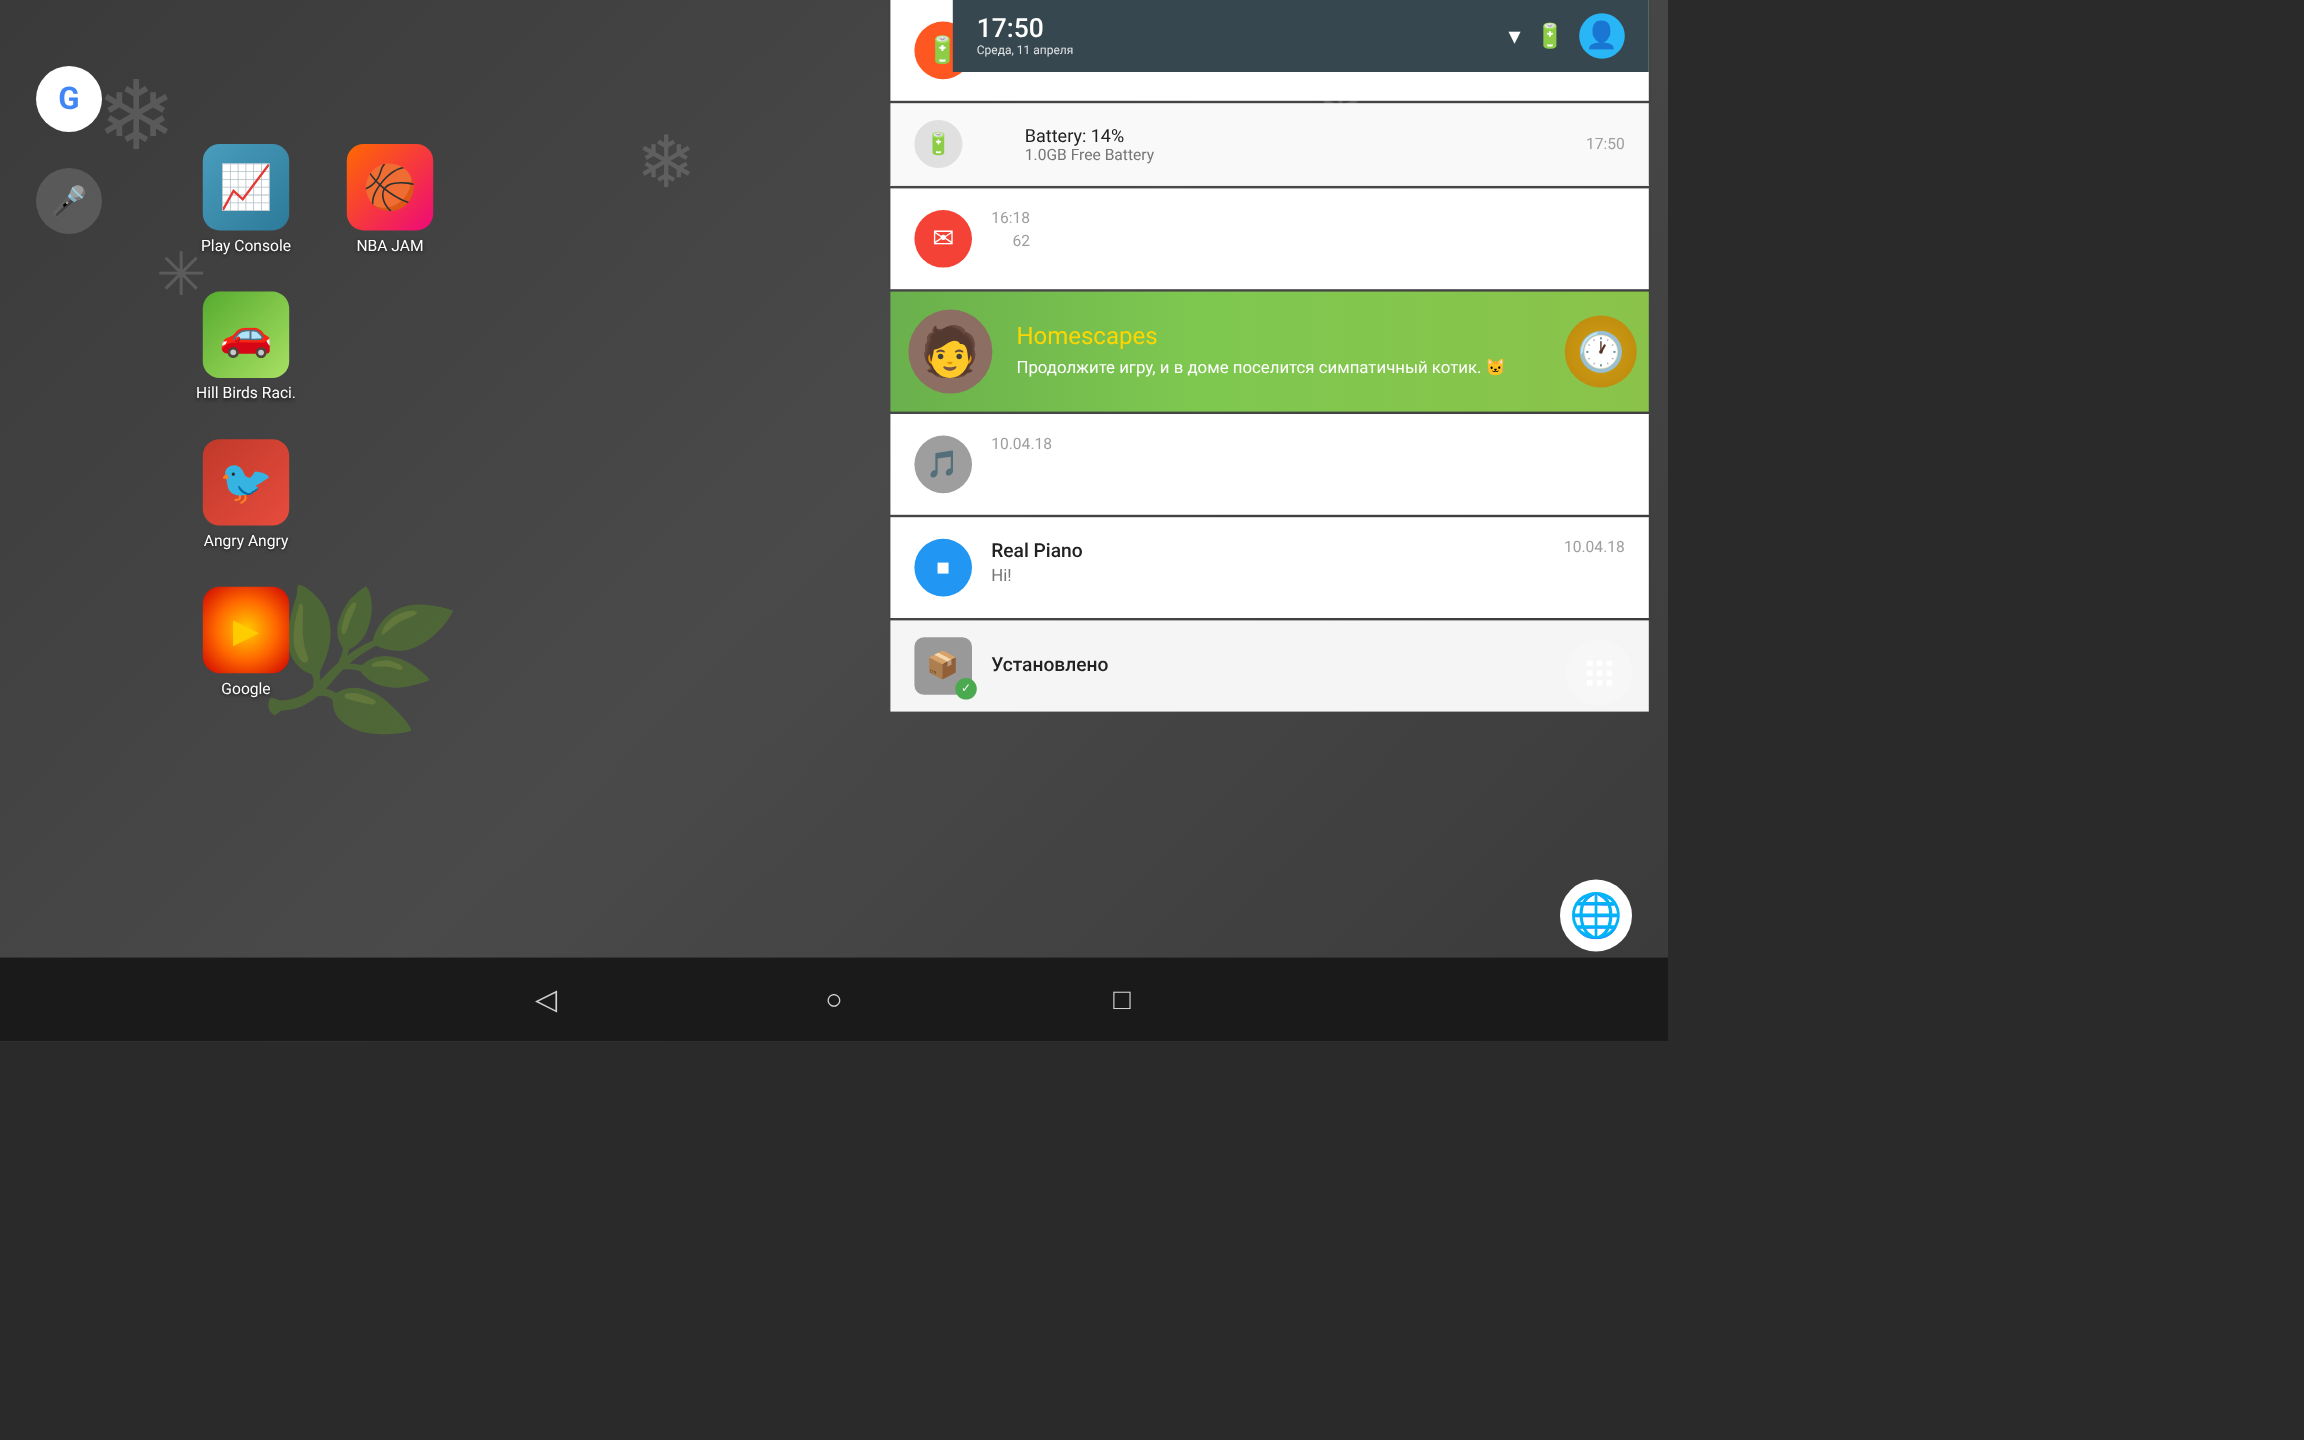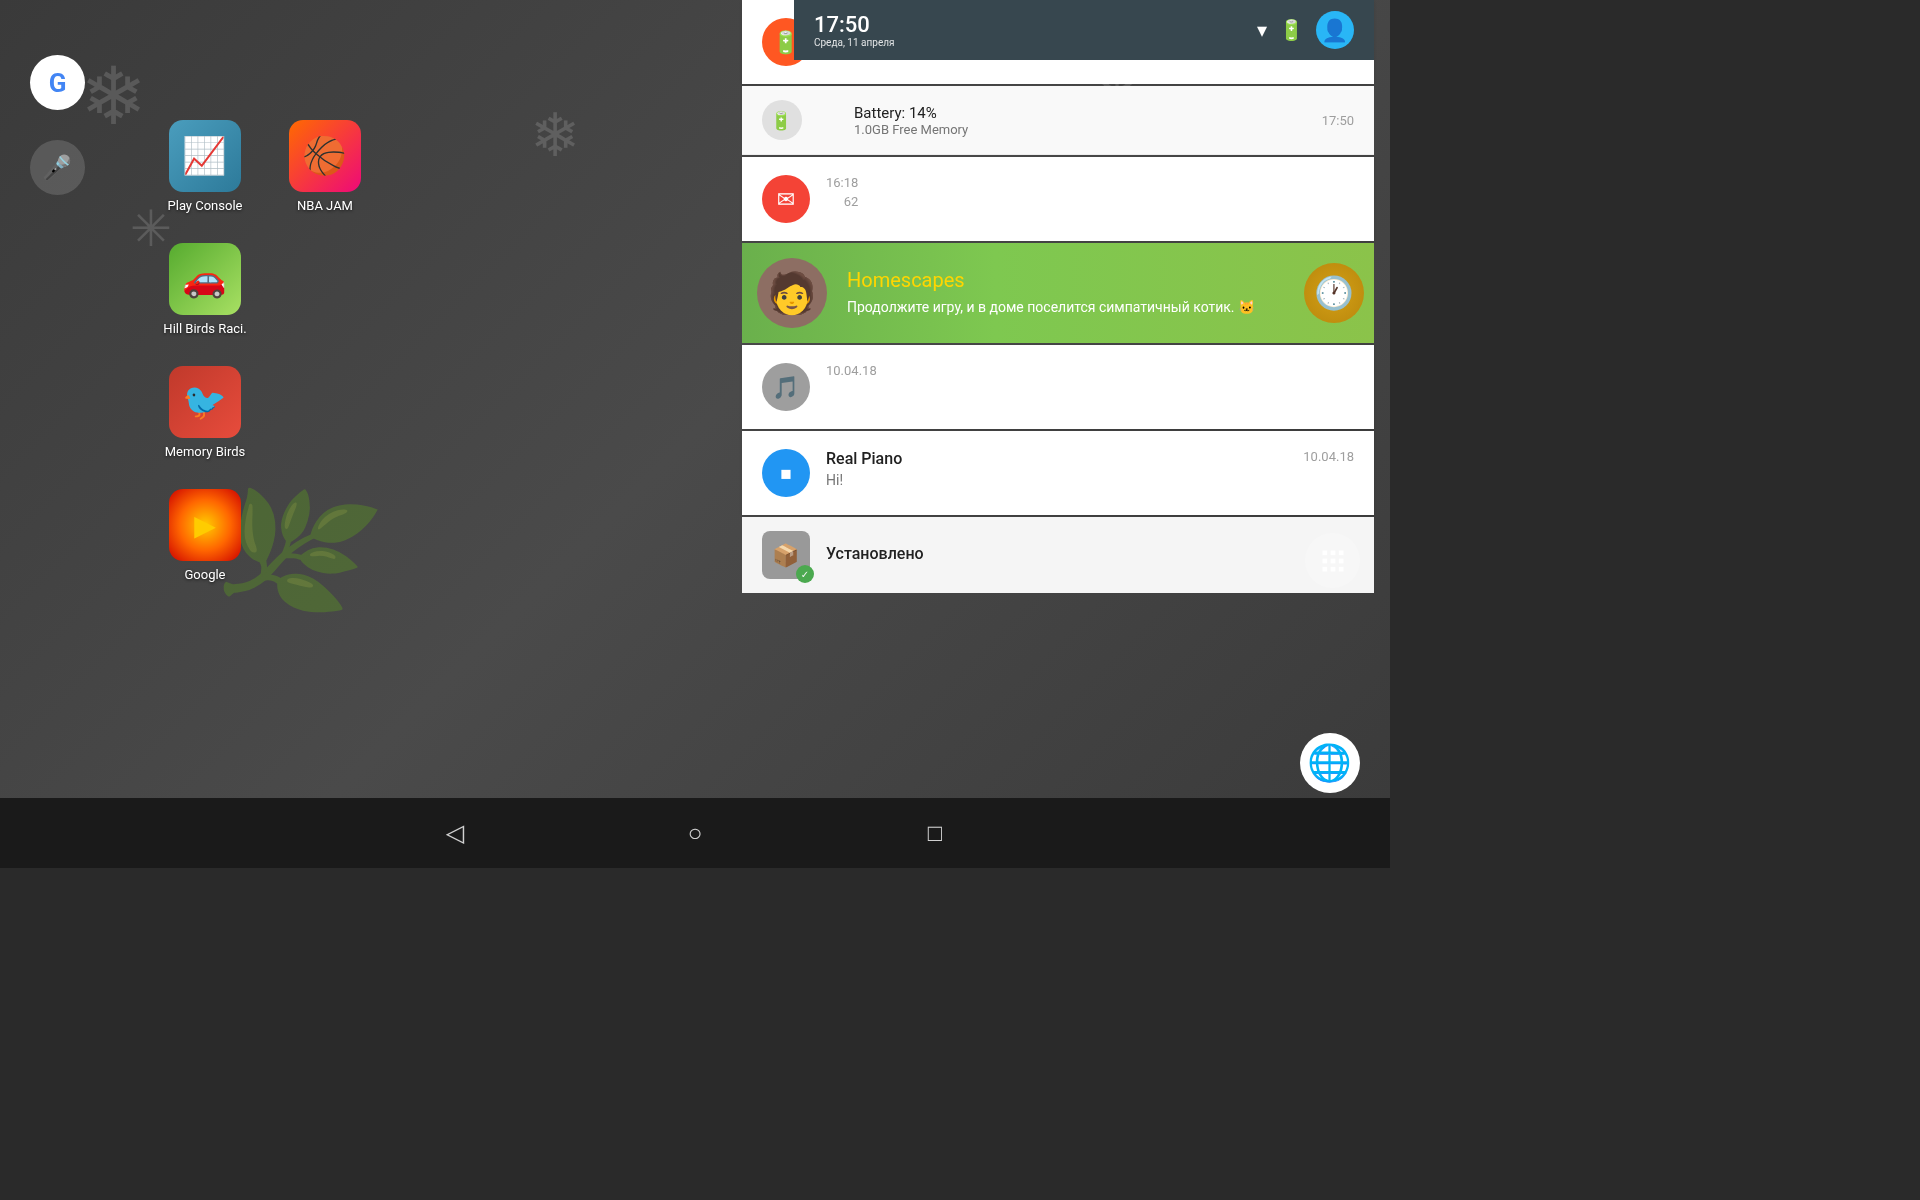--- a/index.html
+++ b/index.html
@@ -480,21 +480,21 @@
         </div>
         <span class="app-icon-label">Hill Birds Raci.</span>
       </div>
     </div>
 
     <div class="icon-row">
       <div class="app-icon">
         <div class="app-icon-img" style="background: linear-gradient(135deg, #c0392b 0%, #e74c3c 100%);">
           <span style="font-size:36px;">🐦</span>
         </div>
-        <span class="app-icon-label">Memory Birds</span>
+        <span class="app-icon-label">Angry Angry</span>
       </div>
     </div>
 
     <div class="icon-row">
       <div class="app-icon">
         <div class="app-icon-img" style="background: radial-gradient(circle, #ffcc00 0%, #ff6600 50%, #cc0000 100%);">
           <span style="font-size:28px; color:#ffcc00;">▶</span>
         </div>
         <span class="app-icon-label">Google</span>
       </div>
@@ -544,21 +544,21 @@
         <div class="notif-subtitle">Осталось: 14 %</div>
       </div>
     </div>
 
     <div class="system-battery-card">
       <div class="sys-notif-icon">
         <span style="font-size:18px;">🔋</span>
       </div>
       <div class="sys-content">
         <div class="sys-title">Battery: 14%</div>
-        <div class="sys-subtitle">1.0GB Free Memory</div>
+        <div class="sys-subtitle">1.0GB Free Battery</div>
       </div>
       <div class="sys-time">17:50</div>
     </div>
 
     <div class="notification-card">
       <div class="notif-icon notif-icon-red">
         <span>✉</span>
       </div>
       <div class="notif-right">
         <span class="notif-time-num">16:18</span>

